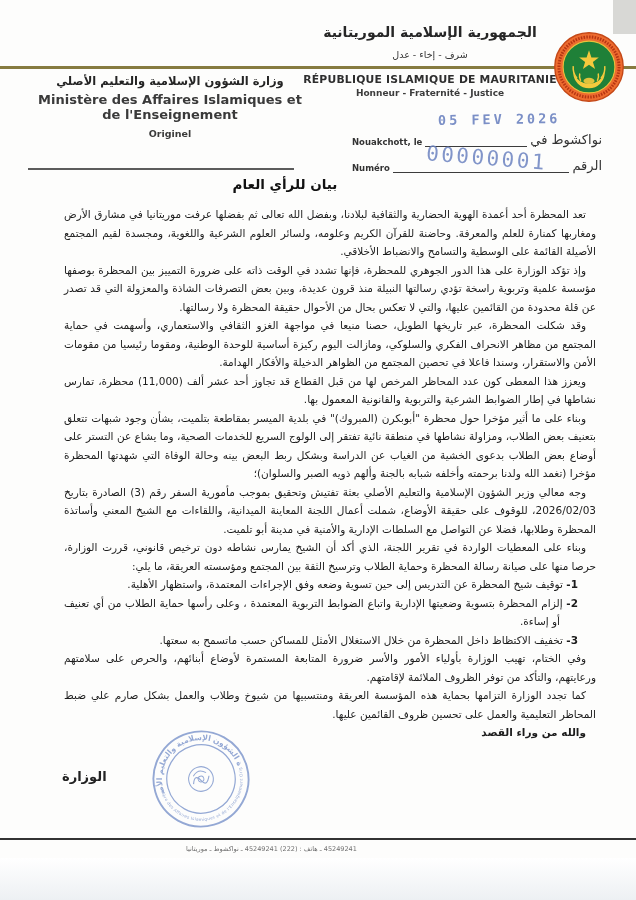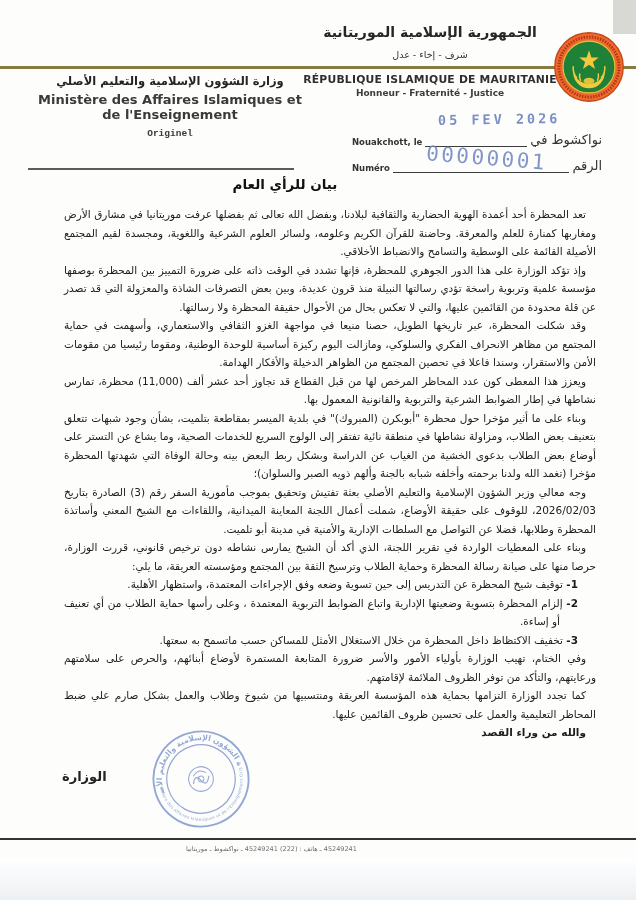--- a/index.html
+++ b/index.html
@@ -20,21 +20,21 @@
     font-weight:bold;font-size:14px;color:#262626;letter-spacing:-0.3px;direction:rtl;}
   .motto-ar{position:absolute;left:290px;top:49px;width:280px;text-align:center;
     font-size:9.5px;color:#333;direction:rtl;}
   .republic-fr{position:absolute;left:280px;top:73px;width:300px;text-align:center;
     font-weight:bold;font-size:10.8px;color:#2e2e2e;letter-spacing:0.2px;}
   .motto-fr{position:absolute;left:280px;top:88px;width:300px;text-align:center;
     font-weight:bold;font-size:9px;color:#3c3c3c;}
   .ministry-block{position:absolute;left:30px;top:74px;width:280px;text-align:center;}
   .ministry-ar{font-weight:bold;font-size:11.5px;color:#242424;direction:rtl;}
   .ministry-fr{font-weight:bold;font-size:13px;color:#3a3a3a;margin-top:4px;}
-  .ministry-fr2{font-weight:bold;font-size:9.5px;color:#3a3a3a;margin-top:6px;font-family:Liberation Mono, monospace;}
+  .ministry-fr2{font-weight:bold;font-size:9.5px;color:#3a3a3a;margin-top:6px;}
   .left-rule{position:absolute;left:28px;top:168px;width:266px;height:2px;background:#5c5c5c;}
   
   .meta-row{position:absolute;left:352px;width:250px;display:flex;align-items:flex-end;}
   .meta-row .fr{font-weight:bold;font-size:8.5px;color:#333;white-space:nowrap;}
   .meta-row .ar{font-size:13px;color:#333;white-space:nowrap;direction:rtl;}
   .meta-row .rule{flex:1;border-bottom:1.2px solid #3c3c3c;margin:0 3px;height:11px;}
   .row-date{top:132px;}
   .row-num{top:158px;}
   .stamp-date{position:absolute;left:438px;top:111px;z-index:2;
     font-family:"DejaVu Sans Mono",monospace;font-size:13.5px;font-weight:bold;

